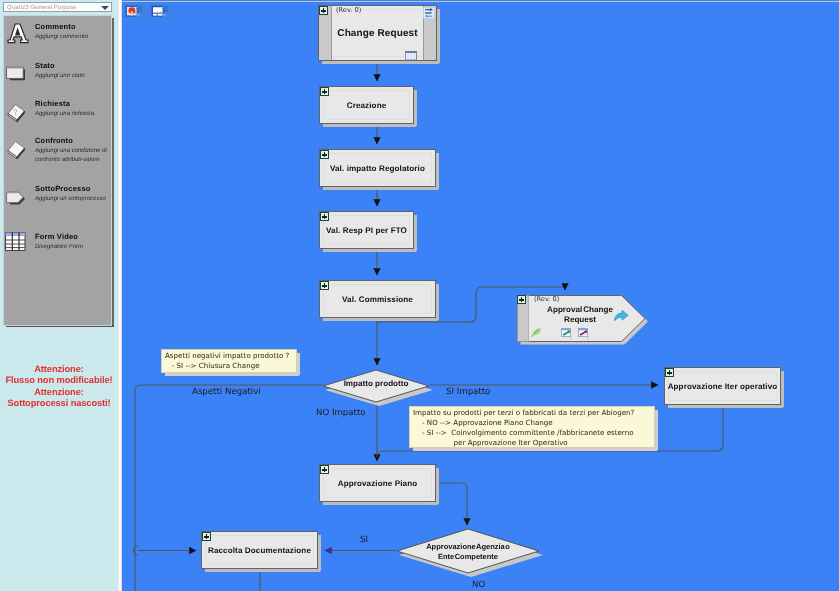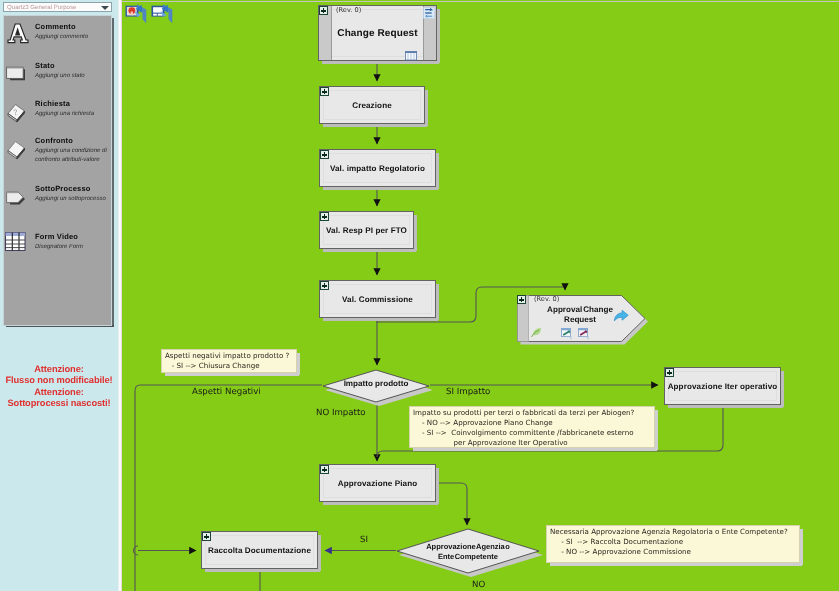--- a/index.html
+++ b/index.html
@@ -26,21 +26,21 @@
   .pitem .t2{position:absolute;left:31px;top:11px;font-size:6px;font-style:italic;color:#2b2b2b;
              line-height:8.8px;width:78px;}
   #warn{position:absolute;left:0;top:364px;width:118px;text-align:center;color:#e03030;
         font-size:9.3px;font-weight:bold;line-height:10.5px;letter-spacing:-0.1px;}
   #warn .gap{display:block;height:2px;}
   #psep1{position:absolute;left:118px;top:0;width:1px;height:591px;background:#e8eef0;}
   #psep2{position:absolute;left:119px;top:0;width:2px;height:591px;background:#fafbfb;}
   #psep3{position:absolute;left:121px;top:0;width:1px;height:591px;background:#e6d8da;}
 
   
-  #canvas{position:absolute;left:122px;top:0;width:717px;height:591px;background:#84cc16;overflow:hidden;}
+  #canvas{position:absolute;left:122px;top:0;width:717px;height:591px;background:#3b82f6;overflow:hidden;}
   #topline{position:absolute;left:0;top:1px;width:717px;height:1px;background:#c4c4c4;}
   .tbicon{position:absolute;top:3px;width:27px;height:23px;}
 
   
   #flow{position:absolute;left:0;top:0;width:717px;height:591px;}
 
   
   .node{position:absolute;background:#e8e8e8;border:1px solid #636363;box-sizing:border-box;}
   .node .inset{position:absolute;left:3px;top:3px;right:3px;bottom:3px;border:1px solid #dedede;}
   .node .nshadow{position:absolute;left:3px;top:100%;width:100%;height:3px;background:#bdbdbd;
@@ -273,21 +273,21 @@
       </span>
       <span class="grid-ic">
         <svg width="12" height="10" viewBox="0 0 12 10">
           <rect x="0.4" y="0.4" width="11.2" height="8.6" fill="#f4f8fd" stroke="#5575a6" stroke-width="0.8"></rect>
           <rect x="0.4" y="0.4" width="11.2" height="1.6" fill="#5d7cae"></rect>
           <path d="M3 2 V9 M6 2 V9 M9 2 V9" stroke="#9fb6d4" stroke-width="0.7"></path>
         </svg>
       </span>
     </div>
 
-    <div class="node" style="left:197px;top:86px;width:106px;height:38px;">
+    <div class="node" style="left:197px;top:86px;width:95px;height:38px;">
       <div class="inset"></div>
       <div class="nshadow"></div>
       <div class="nshadow2"></div>
       <div class="plus"></div>
       <div class="lbl">Creazione</div>
     </div>
 
     <div class="node" style="left:197px;top:149px;width:117px;height:38px;">
       <div class="inset"></div>
       <div class="nshadow"></div>
@@ -404,27 +404,20 @@
 
     <div class="note" style="left:287px;top:406px;width:246px;height:42px;">
       <div class="nsh"></div>
       <div class="nsh2"></div>
       <span class="ntxt">Impatto su prodotti per terzi o fabbricati da terzi per Abiogen?
     - NO --&gt; Approvazione Piano Change
     - SI --&gt;  Coinvolgimento committente /fabbricanete esterno
                   per Approvazione Iter Operativo</span>
     </div>
 
-    <div class="note" style="left:424px;top:525px;width:254px;height:38px;">
-      <div class="nsh"></div>
-      <div class="nsh2"></div>
-      <span class="ntxt">Necessaria Approvazione Agenzia Regolatoria o Ente Competente?
-     - SI  --&gt; Raccolta Documentazione
-     - NO --&gt; Approvazione Commissione</span>
-    </div>
 
     <span class="elabel" style="left:324px;top:387px;">SI Impatto</span>
     <span class="elabel" style="left:194px;top:408px;">NO Impatto</span>
     <span class="elabel" style="left:70px;top:387px;">Aspetti Negativi</span>
     <span class="elabel" style="left:238px;top:535px;">SI</span>
     <span class="elabel" style="left:350px;top:580px;">NO</span>
 
   </div>
 </div>
 

